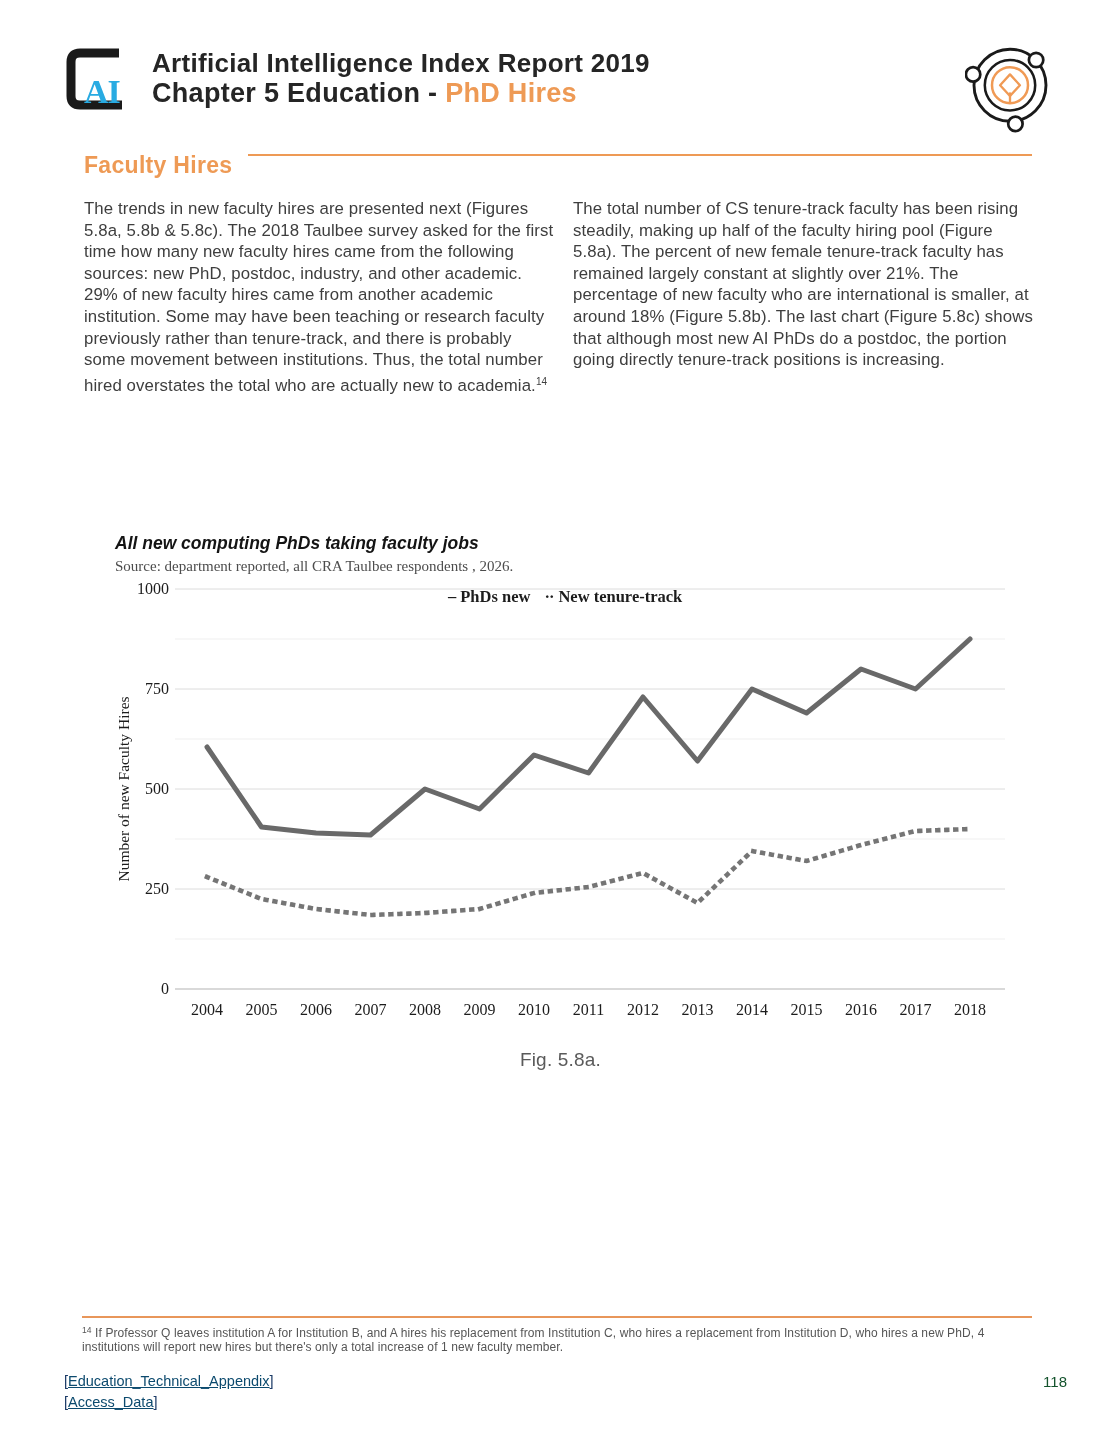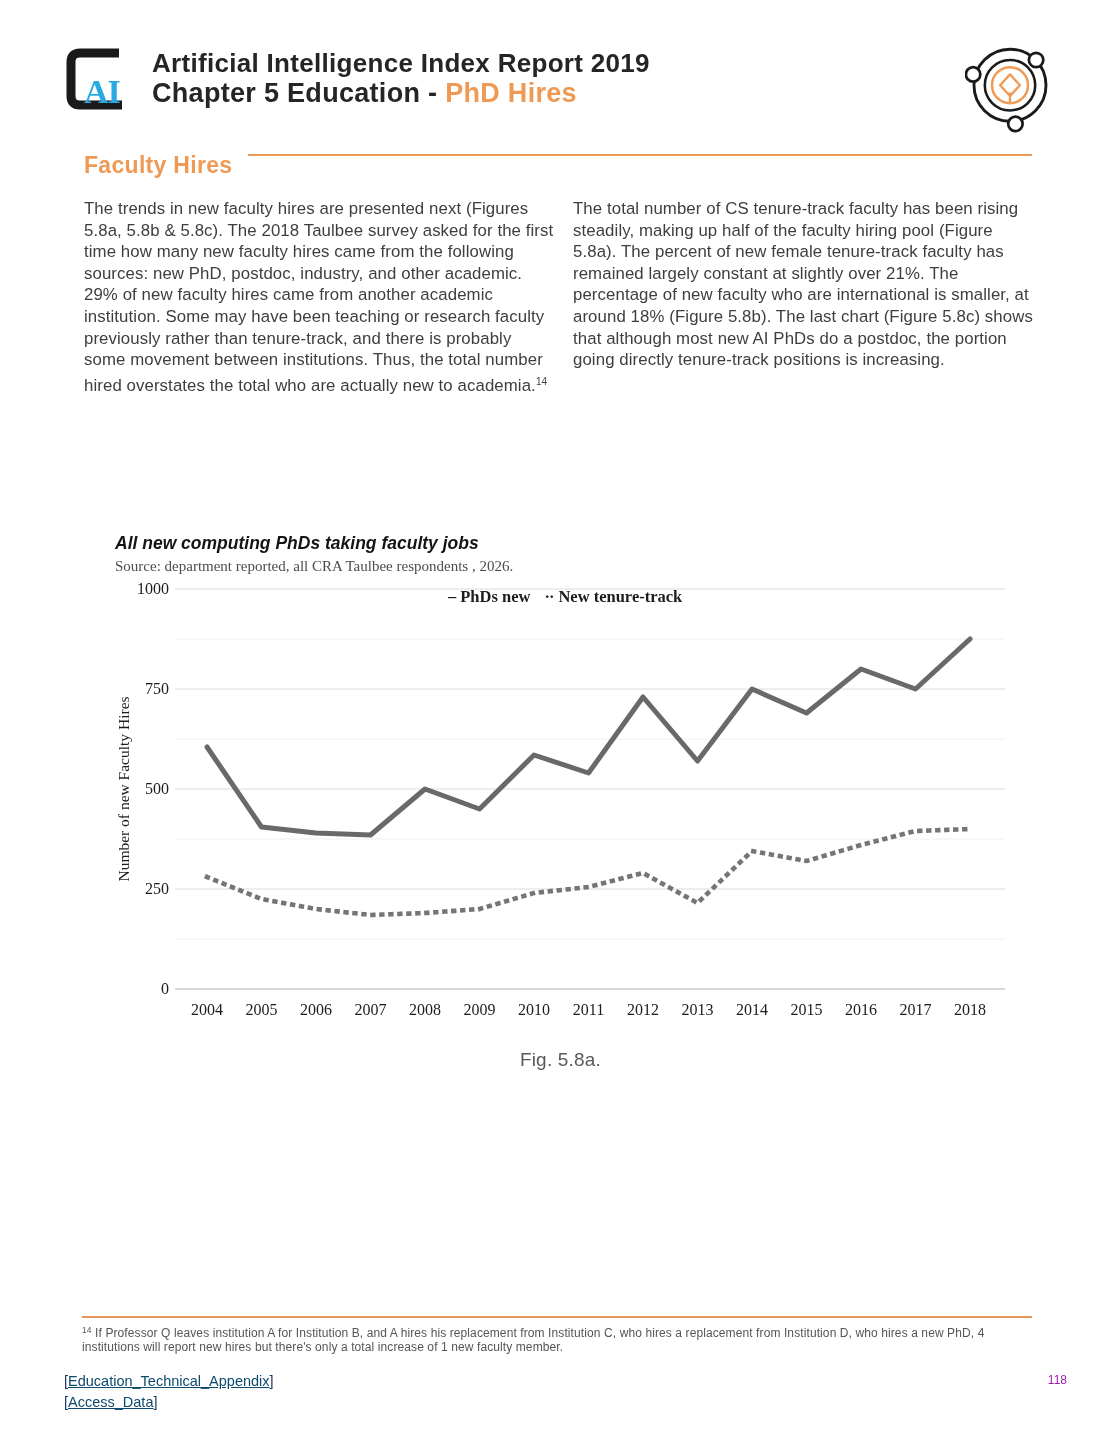--- a/index.html
+++ b/index.html
@@ -53,21 +53,21 @@
 
   
   .footnote { position:absolute; left:82px; top:1316px; width:950px; border-top:2px solid #e8965a; padding-top:5px;
               font-size:12px; line-height:14px; color:#555555; letter-spacing:0.1px; }
   .footnote sup { font-size:8.5px; vertical-align:4px; }
 
   
   .footer-links { position:absolute; left:64px; top:1371px; font-size:14.5px; line-height:21px; }
   .footer-links .bracket { color:#1b3a66; }
   .footer-links a { color:#0c4a6e; text-decoration:underline; cursor:pointer; }
-  .page-number { position:absolute; right:46px; top:1373px; font-size:12px; color:#a21caf; }
+  .page-number { position:absolute; right:46px; top:1373px; font-size:15px; color:#14532d; }
 </style>
 </head>
 <body>
 
 <div class="page">
 
   <div class="header">
     <div class="ai-logo">
       <svg width="72" height="66" viewBox="0 0 72 66">
         <path d="M55 7 H16 Q7 7 7 16 V50 Q7 59 16 59 H58" fill="none" stroke="#1a1a1a" stroke-width="9"></path>

